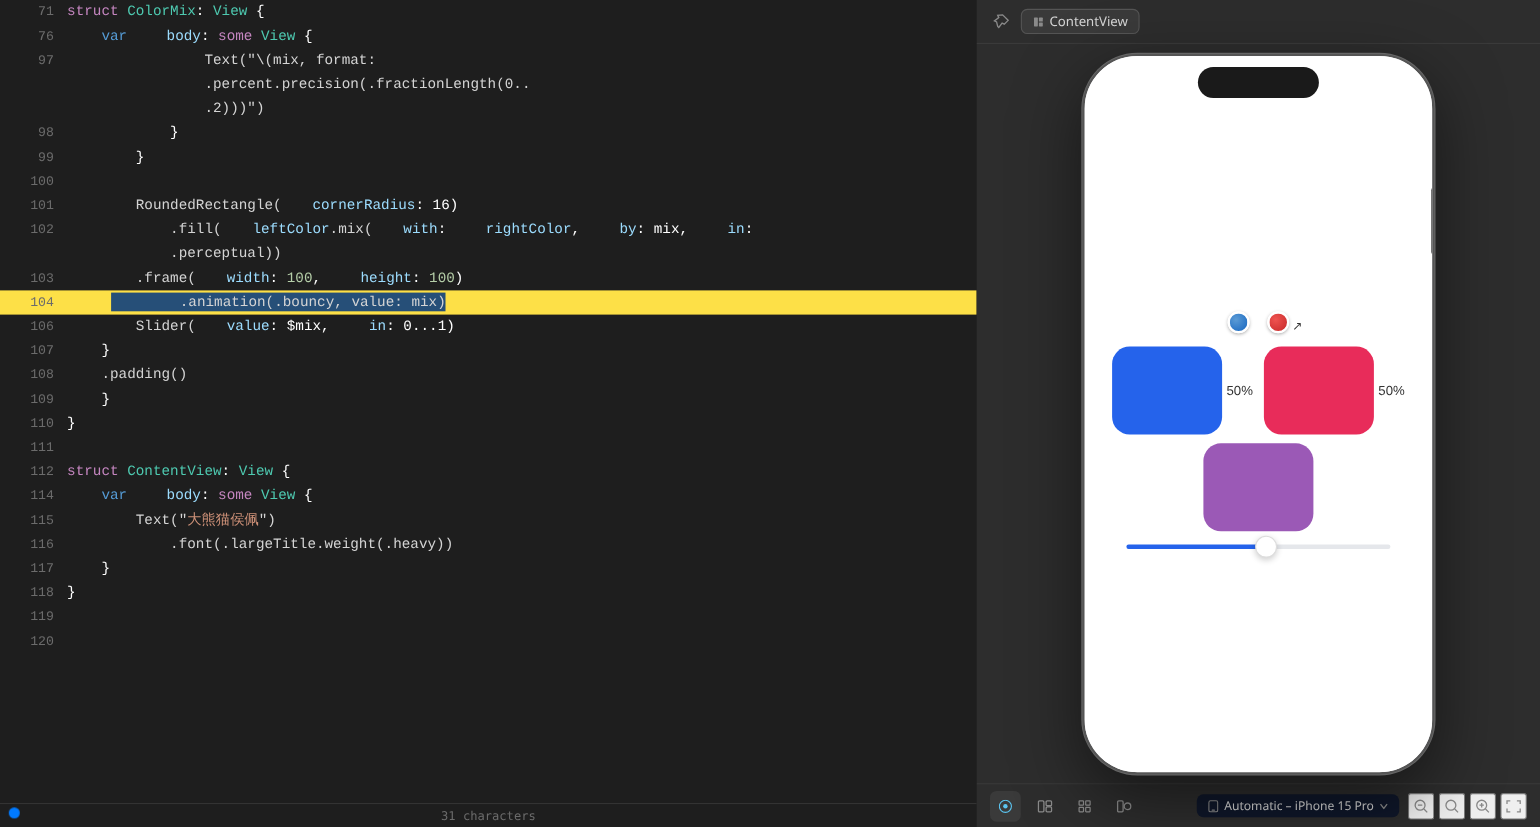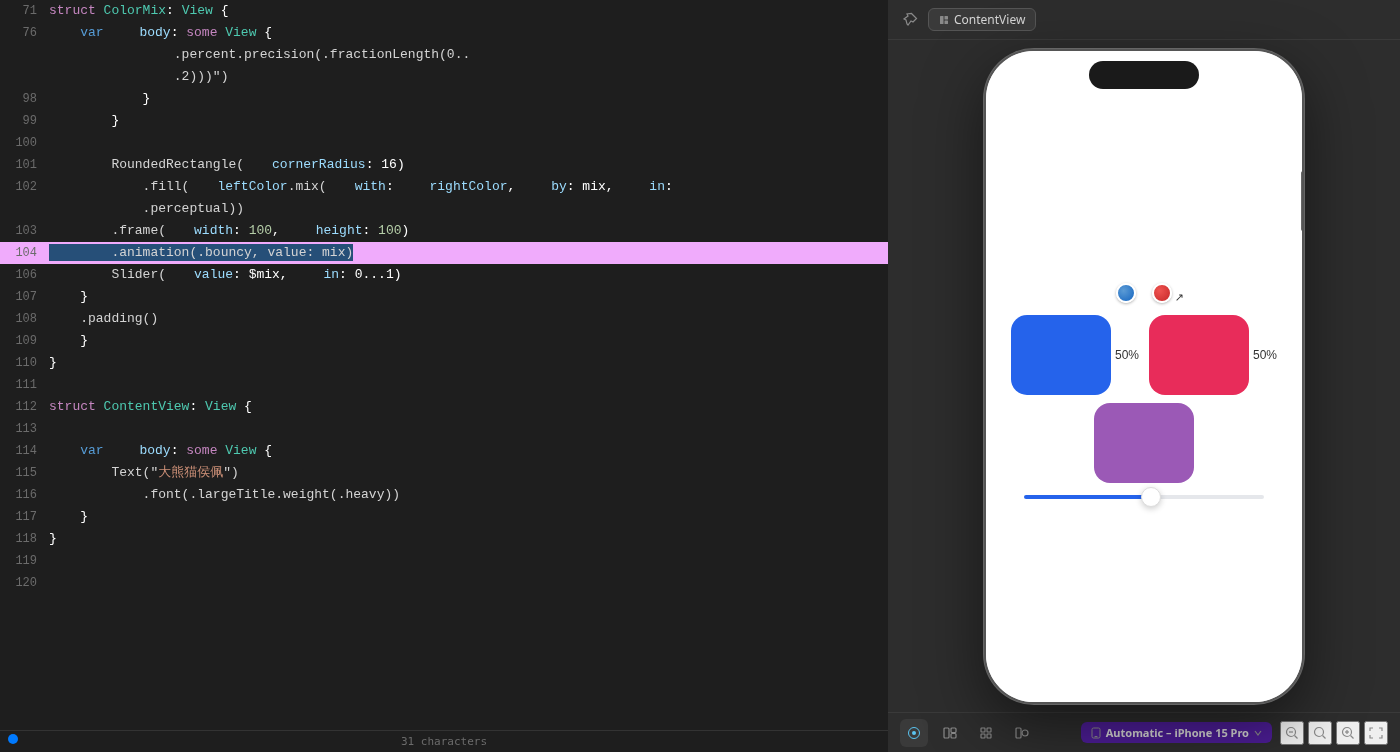--- a/index.html
+++ b/index.html
@@ -26,26 +26,27 @@
       flex: 1;
       overflow: hidden;
       font-family: 'SF Mono', 'Menlo', 'Monaco', 'Courier New', monospace;
       font-size: 13px;
       line-height: 22px;
     }
 
     .code-line {
       display: flex;
       align-items: baseline;
-      padding: 0 0 0 4px;
+      padding: 0 0 0 16px;
       min-height: 22px;
     }
 
     .code-line.highlighted {
-      background: #f0abfc;
+      background: #fde047;
+      gap: 40px;
     }
 
     .line-num {
       color: #6b6b6b;
       min-width: 45px;
       text-align: right;
       padding-right: 12px;
       user-select: none;
       font-size: 12px;
     }
@@ -362,20 +363,24 @@
       <span class="line-num">71</span>
       <span class="line-content"><span class="kw-purple">struct </span><span class="kw-struct">ColorMix</span><span class="white">: </span><span class="kw-struct">View</span><span class="white"> {</span></span>
     </div>
 
     <div class="code-line">
       <span class="line-num">76</span>
       <span class="line-content"><span class="kw-blue">    var </span><span class="param-teal">body</span><span class="white">: </span><span class="kw-some">some </span><span class="kw-struct">View</span><span class="white"> {</span></span>
     </div>
 
     <div class="code-line">
+      <span class="line-num">97</span>
+      <span class="line-content"><span class="method-light">                Text("\(mix, format:</span></span>
+    </div>
+    <div class="code-line">
       <span class="line-num"></span>
       <span class="line-content"><span class="method-light">                .percent.precision(.fractionLength(0..</span></span>
     </div>
     <div class="code-line">
       <span class="line-num"></span>
       <span class="line-content"><span class="method-light">                .2)))")</span></span>
     </div>
 
     <div class="code-line">
       <span class="line-num">98</span>
@@ -445,24 +450,20 @@
     <div class="code-line">
       <span class="line-num">111</span>
       <span class="line-content"> </span>
     </div>
 
     <div class="code-line">
       <span class="line-num">112</span>
       <span class="line-content"><span class="kw-purple">struct </span><span class="kw-struct">ContentView</span><span class="white">: </span><span class="kw-struct">View</span><span class="white"> {</span></span>
     </div>
 
-    <div class="code-line">
-      <span class="line-num">113</span>
-      <span class="line-content"> </span>
-    </div>
 
     <div class="code-line">
       <span class="line-num">114</span>
       <span class="line-content"><span class="kw-blue">    var </span><span class="param-teal">body</span><span class="white">: </span><span class="kw-some">some </span><span class="kw-struct">View</span><span class="white"> {</span></span>
     </div>
 
     <div class="code-line">
       <span class="line-num">115</span>
       <span class="line-content"><span class="method-light">        Text("</span><span class="str-orange">大熊猫侯佩</span><span class="method-light">")</span></span>
     </div>
@@ -586,21 +587,21 @@
       </svg>
     </button>
 
     <button class="toolbar-icon-btn">
       <svg width="14" height="12" viewBox="0 0 14 12" fill="none">
         <rect x="1" y="1" width="5" height="10" rx="1" stroke="#8a8a8a" stroke-width="1.2"></rect>
         <circle cx="10" cy="6" r="3" stroke="#8a8a8a" stroke-width="1.2"></circle>
       </svg>
     </button>
 
-    <div class="device-selector" style="margin-left: auto; background:#4c1d95; border-radius:6px; padding:3px 10px; display:flex; align-items:center; gap:5px;font-weight:bold;">
+    <div class="device-selector" style="margin-left: auto; background:#0f172a; border-radius:6px; padding:3px 10px; display:flex; align-items:center; gap:5px;">
       <svg width="10" height="12" viewBox="0 0 10 12" fill="none">
         <rect x="1" y="1" width="8" height="10" rx="1.5" stroke="#8a8a8a" stroke-width="1"></rect>
         <rect x="3.5" y="9" width="3" height="1" rx="0.5" fill="#8a8a8a"></rect>
       </svg>
       <span>Automatic – iPhone 15 Pro</span>
       <svg width="8" height="6" viewBox="0 0 8 6" fill="none">
         <path d="M1 1L4 5L7 1" stroke="#8a8a8a" stroke-width="1.2"></path>
       </svg>
     </div>
 

